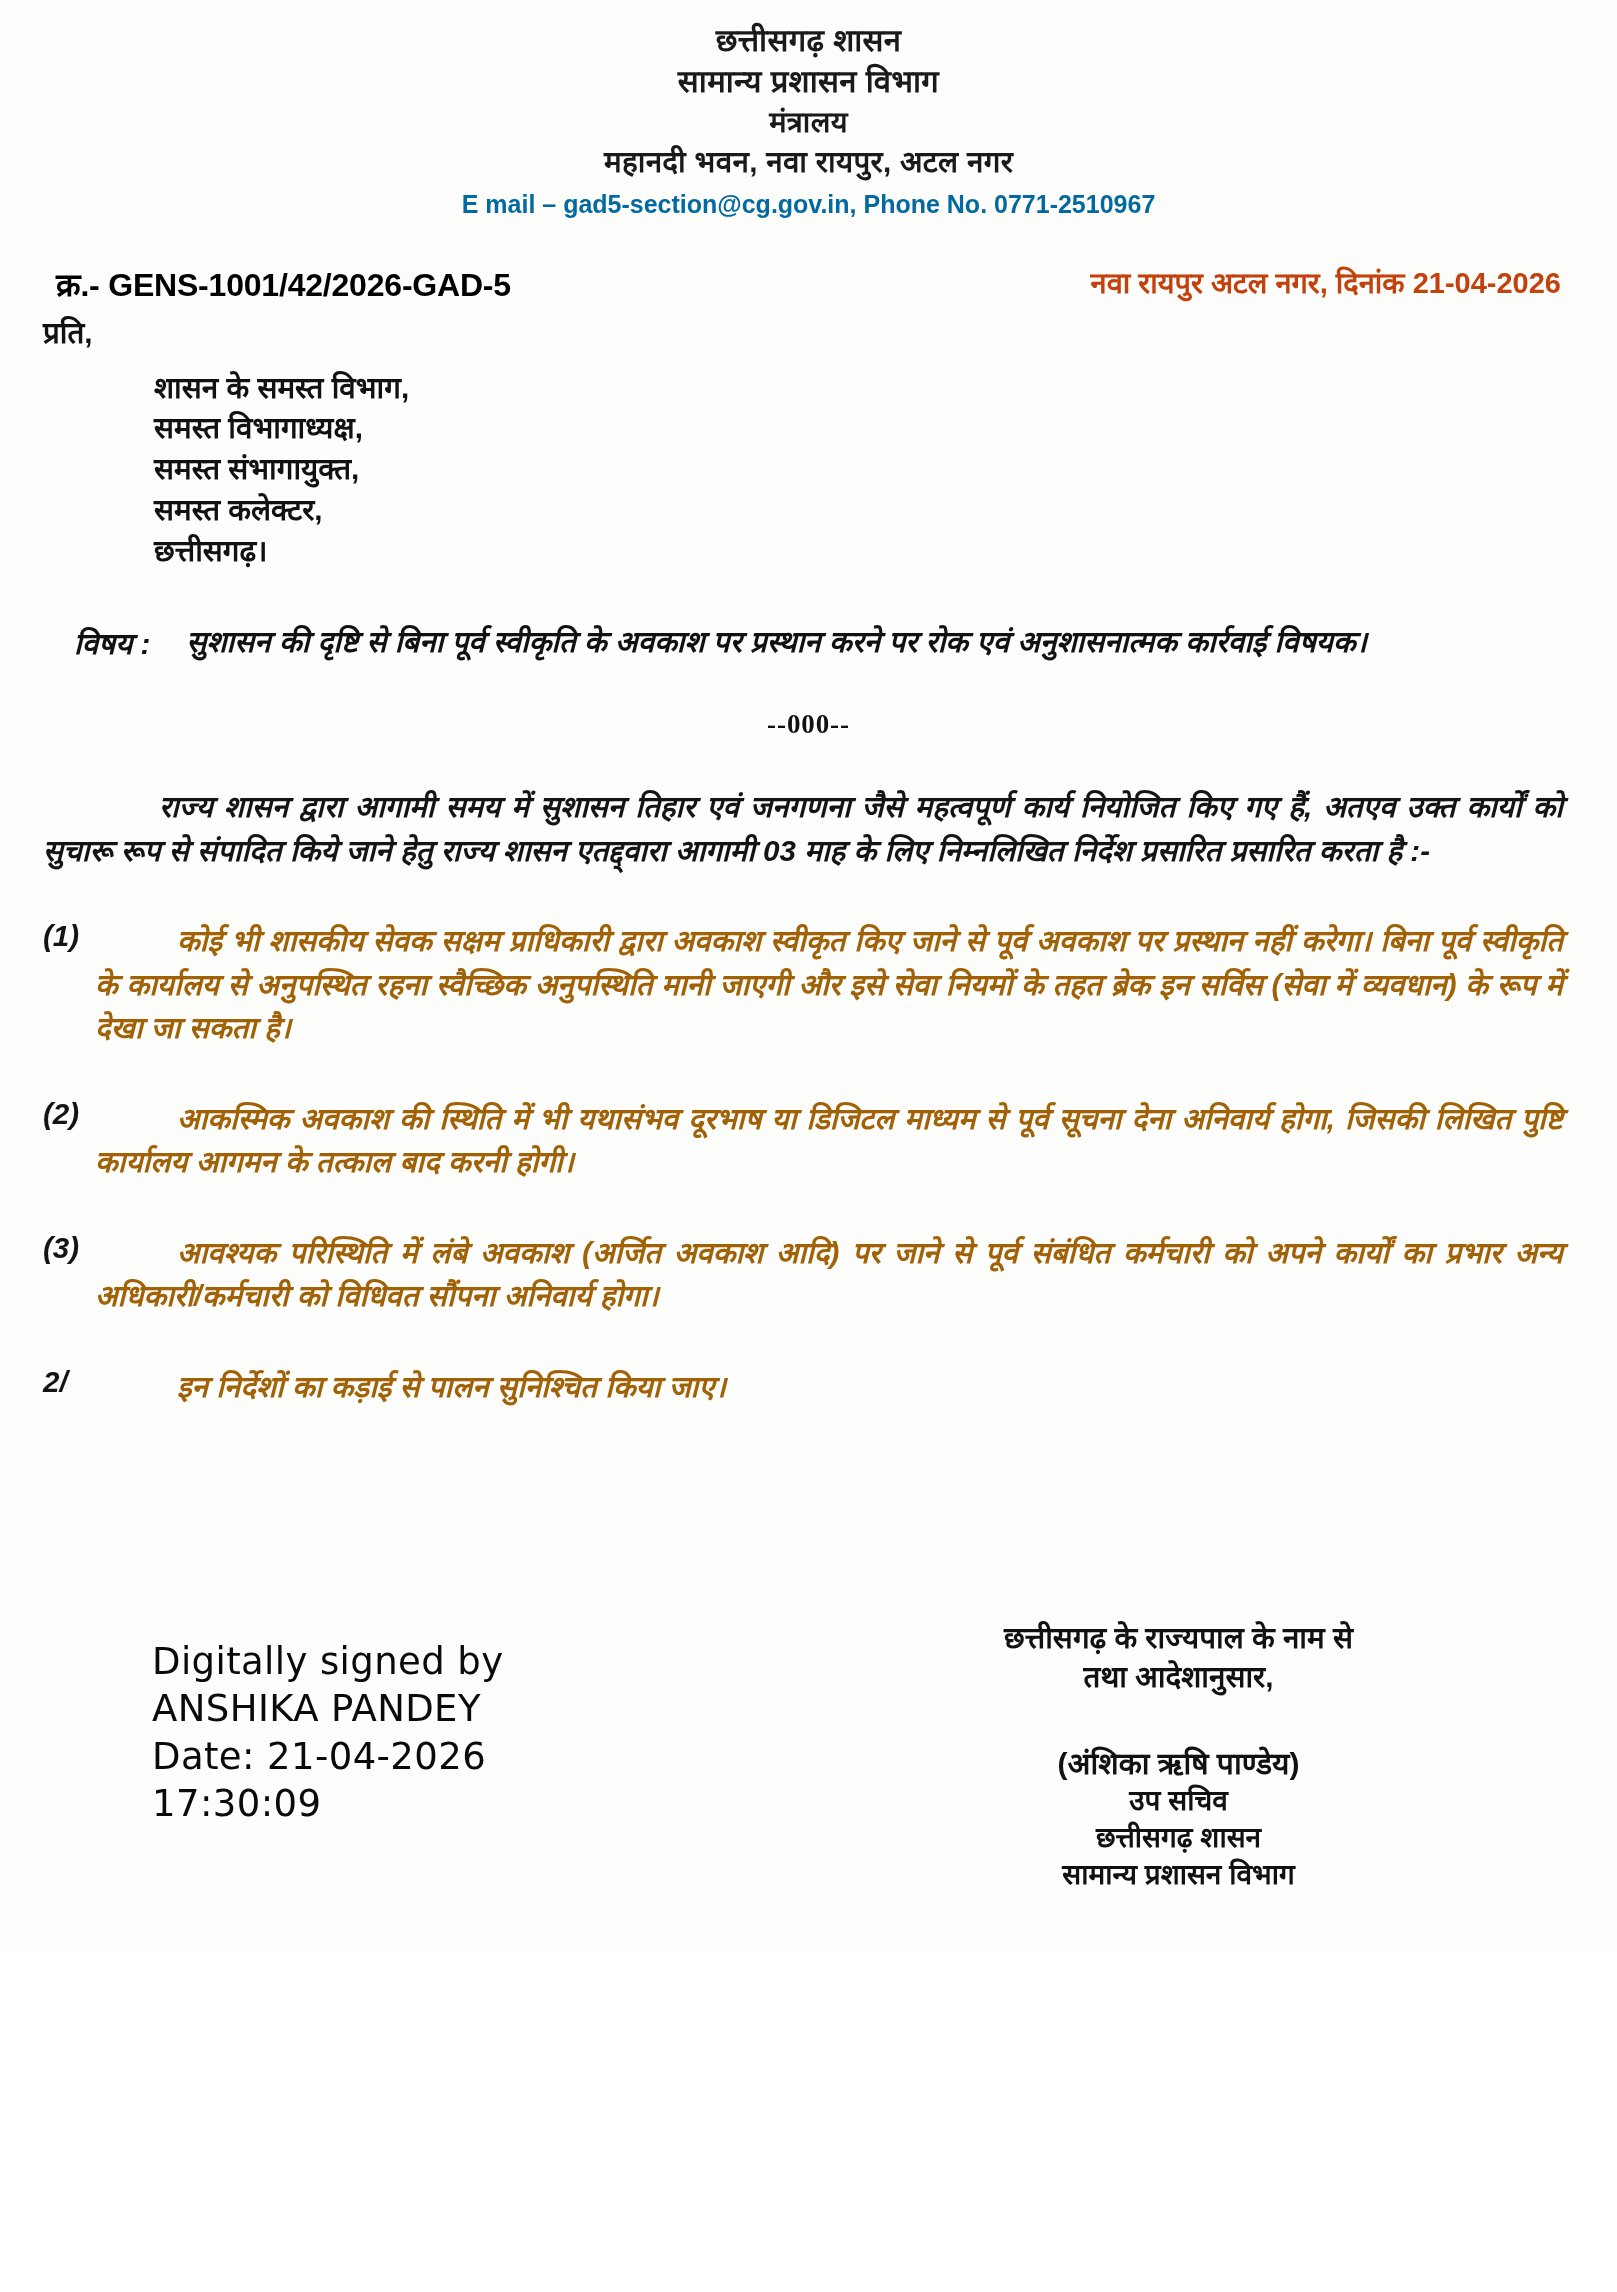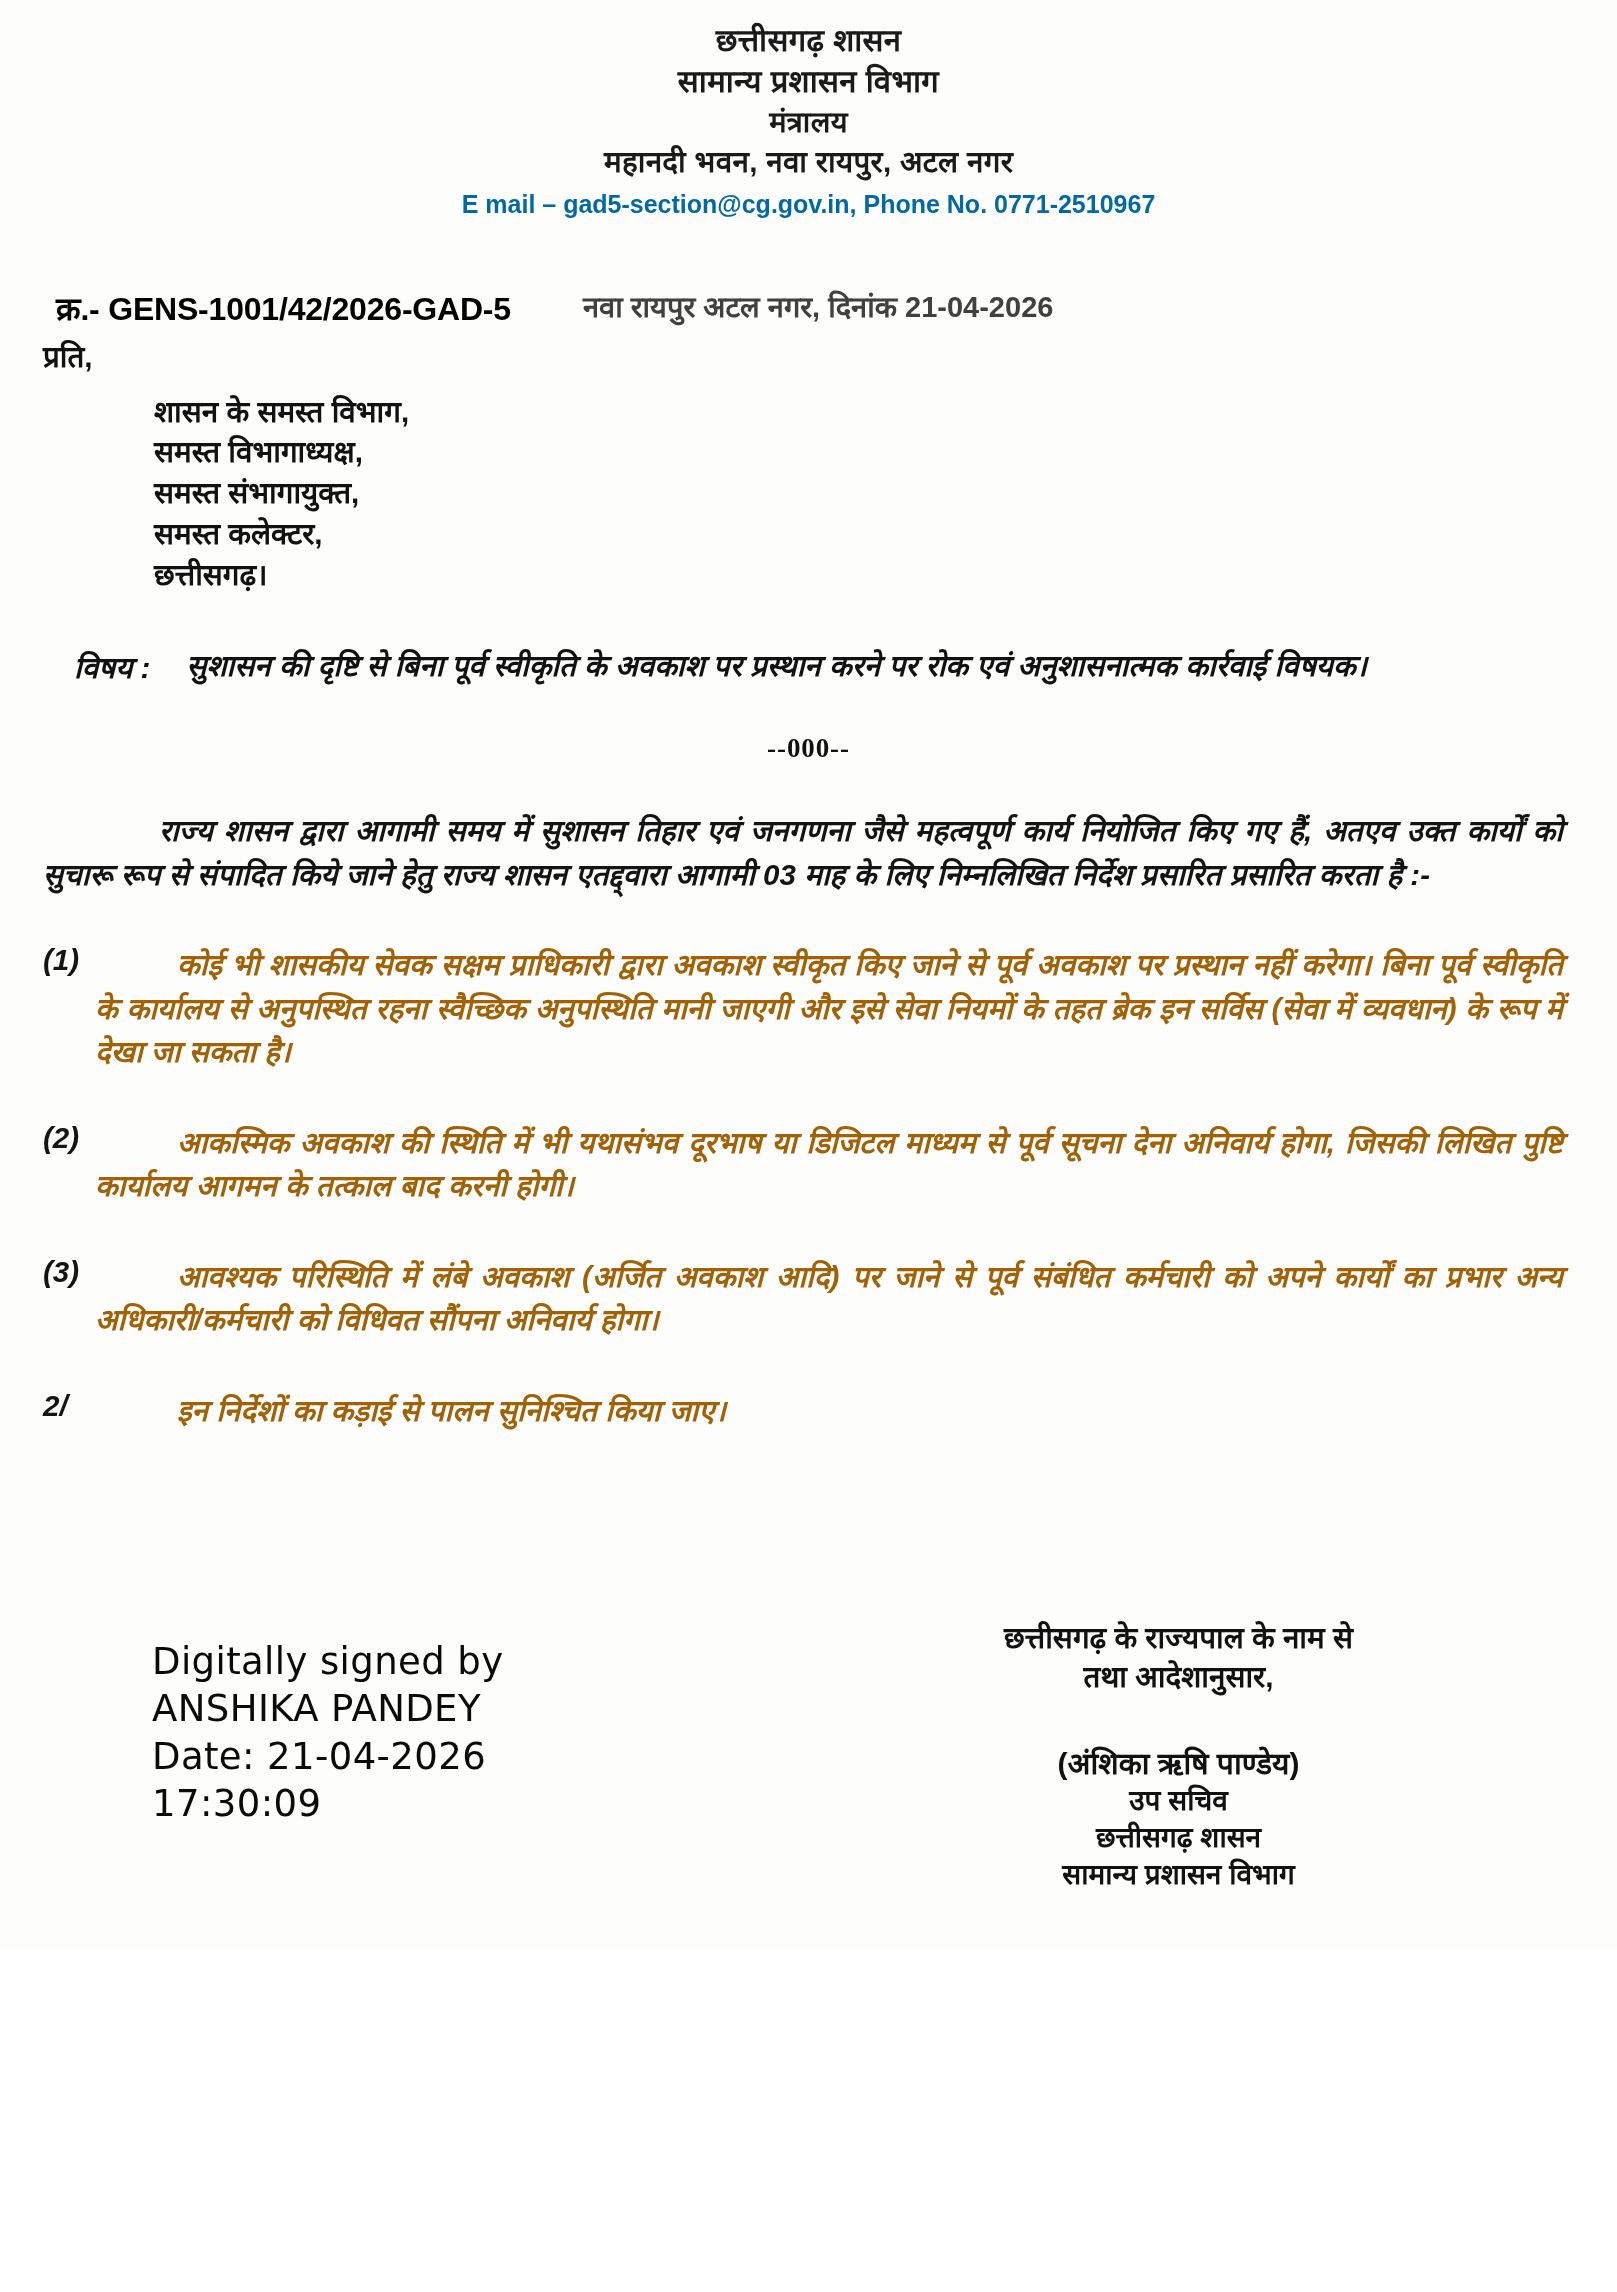--- a/index.html
+++ b/index.html
@@ -46,36 +46,37 @@
     font-weight: 700;
     font-size: 25px;
     color: #0369a1;
     margin-top: 9px;
   }
 
   
   .ref-row {
     display: flex;
     align-items: flex-start;
-    margin-top: 67px;
+    margin-top: 43px;
     padding: 0 56px 0 56px;
+    justify-content: space-between;
   }
   .ref-no {
     font-family: "Liberation Sans", "DejaVu Sans", sans-serif;
     font-weight: 700;
     font-size: 32px;
     color: #000;
     letter-spacing: -0.2px;
     white-space: nowrap;
   }
   .ref-place {
     font-family: "Liberation Sans", "DejaVu Sans", sans-serif;
     font-weight: 700;
     font-size: 29px;
-    color: #404040;
+    color: #c2410c;
     margin-left: 72px;
     white-space: nowrap;
   }
 
   
   .to-label {
     font-family: "Liberation Sans", "DejaVu Sans", sans-serif;
     font-weight: 700;
     font-size: 29.6px;
     padding: 5.4px 0 0 43px;

